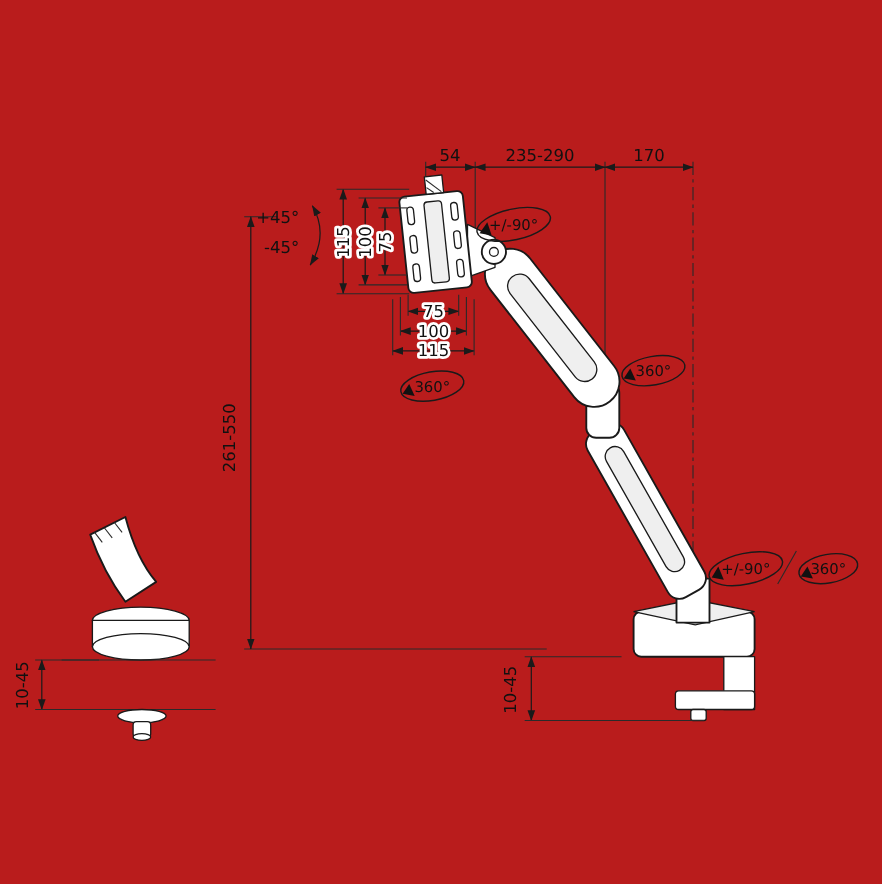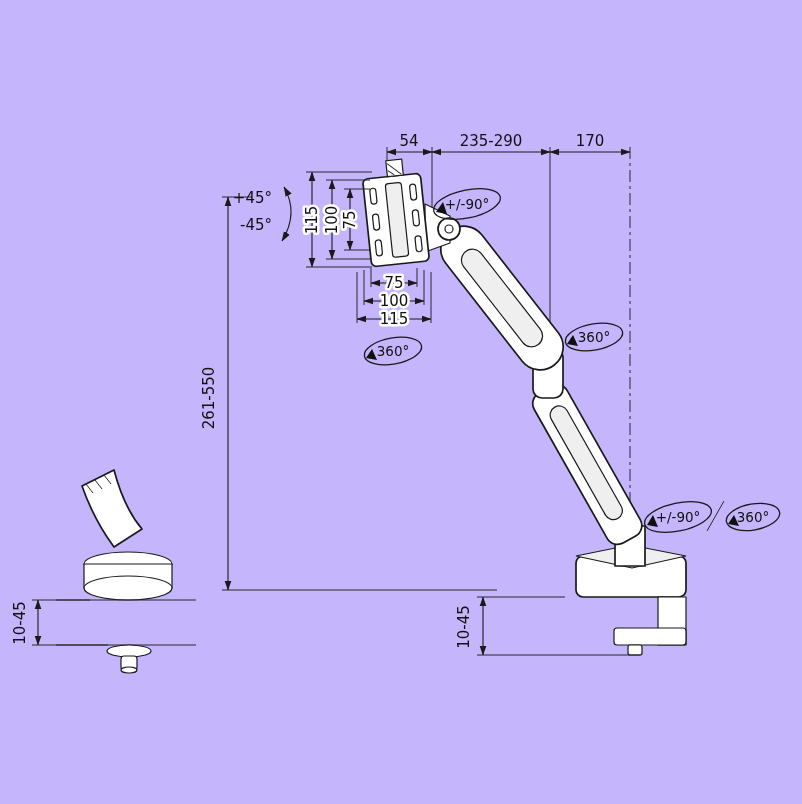--- a/index.html
+++ b/index.html
@@ -1,16 +1,16 @@
 <!DOCTYPE html>
 <html><head>
 <meta charset="utf-8">
 <style>
   html,body{margin:0;padding:0;background:#ffffff;}
-  .page{width:802px;height:804px;position:relative;background:#c4b5fd;overflow:hidden;
+  .page{width:802px;height:804px;position:relative;background:#b91c1c;overflow:hidden;
         font-family:"DejaVu Sans", sans-serif;}
   svg{display:block;}
   text{fill:#111;font-family:"DejaVu Sans", sans-serif;font-size:15px;}
   .dim-label{font-size:15px;}
   .rot-label{font-size:13.5px;}
   .halo{paint-order:stroke;stroke:#ffffff;stroke-width:5px;stroke-linejoin:round;}
   .outline{fill:#ffffff;stroke:#1a1a1a;stroke-width:1.7;stroke-linejoin:round;}
   .outline-thin{fill:#ffffff;stroke:#1a1a1a;stroke-width:1.2;stroke-linejoin:round;}
   .shade{fill:#efefef;stroke:#1a1a1a;stroke-width:1.2;}
   .dim{stroke:#1a1a1a;stroke-width:1.1;fill:none;}

